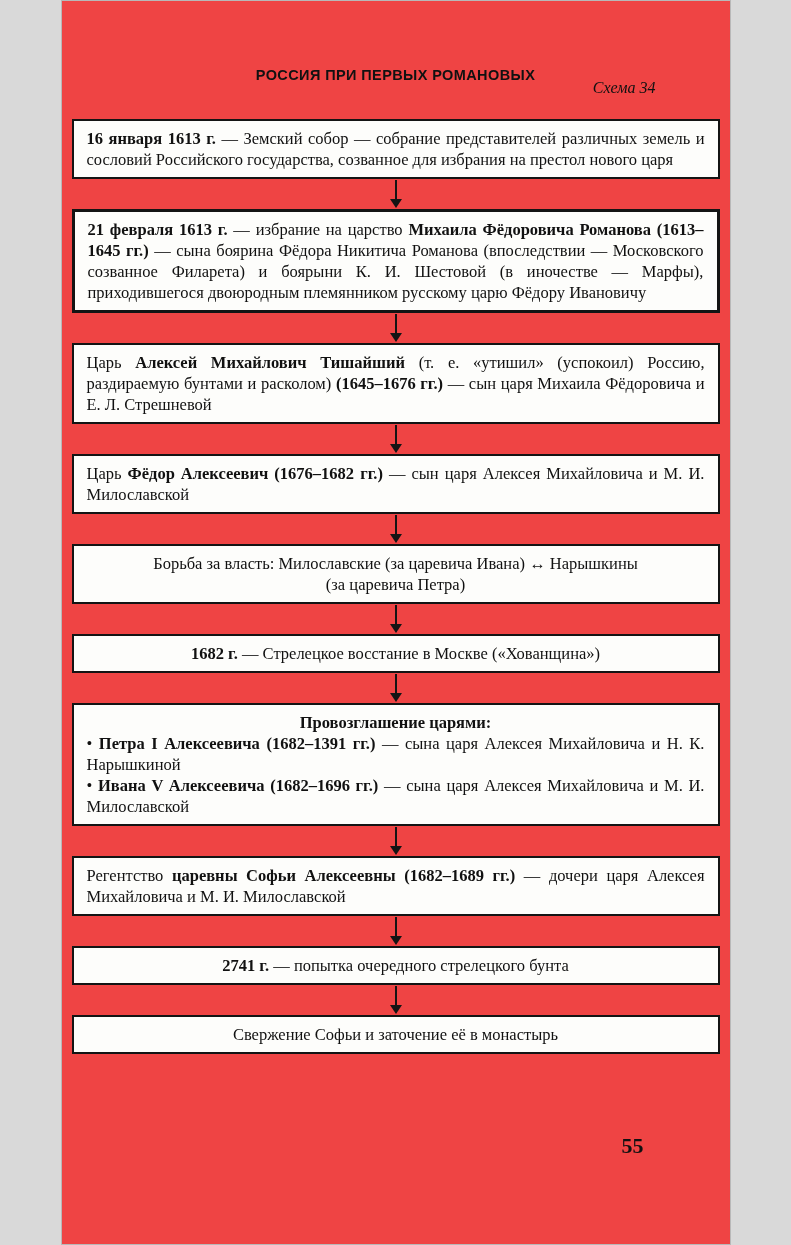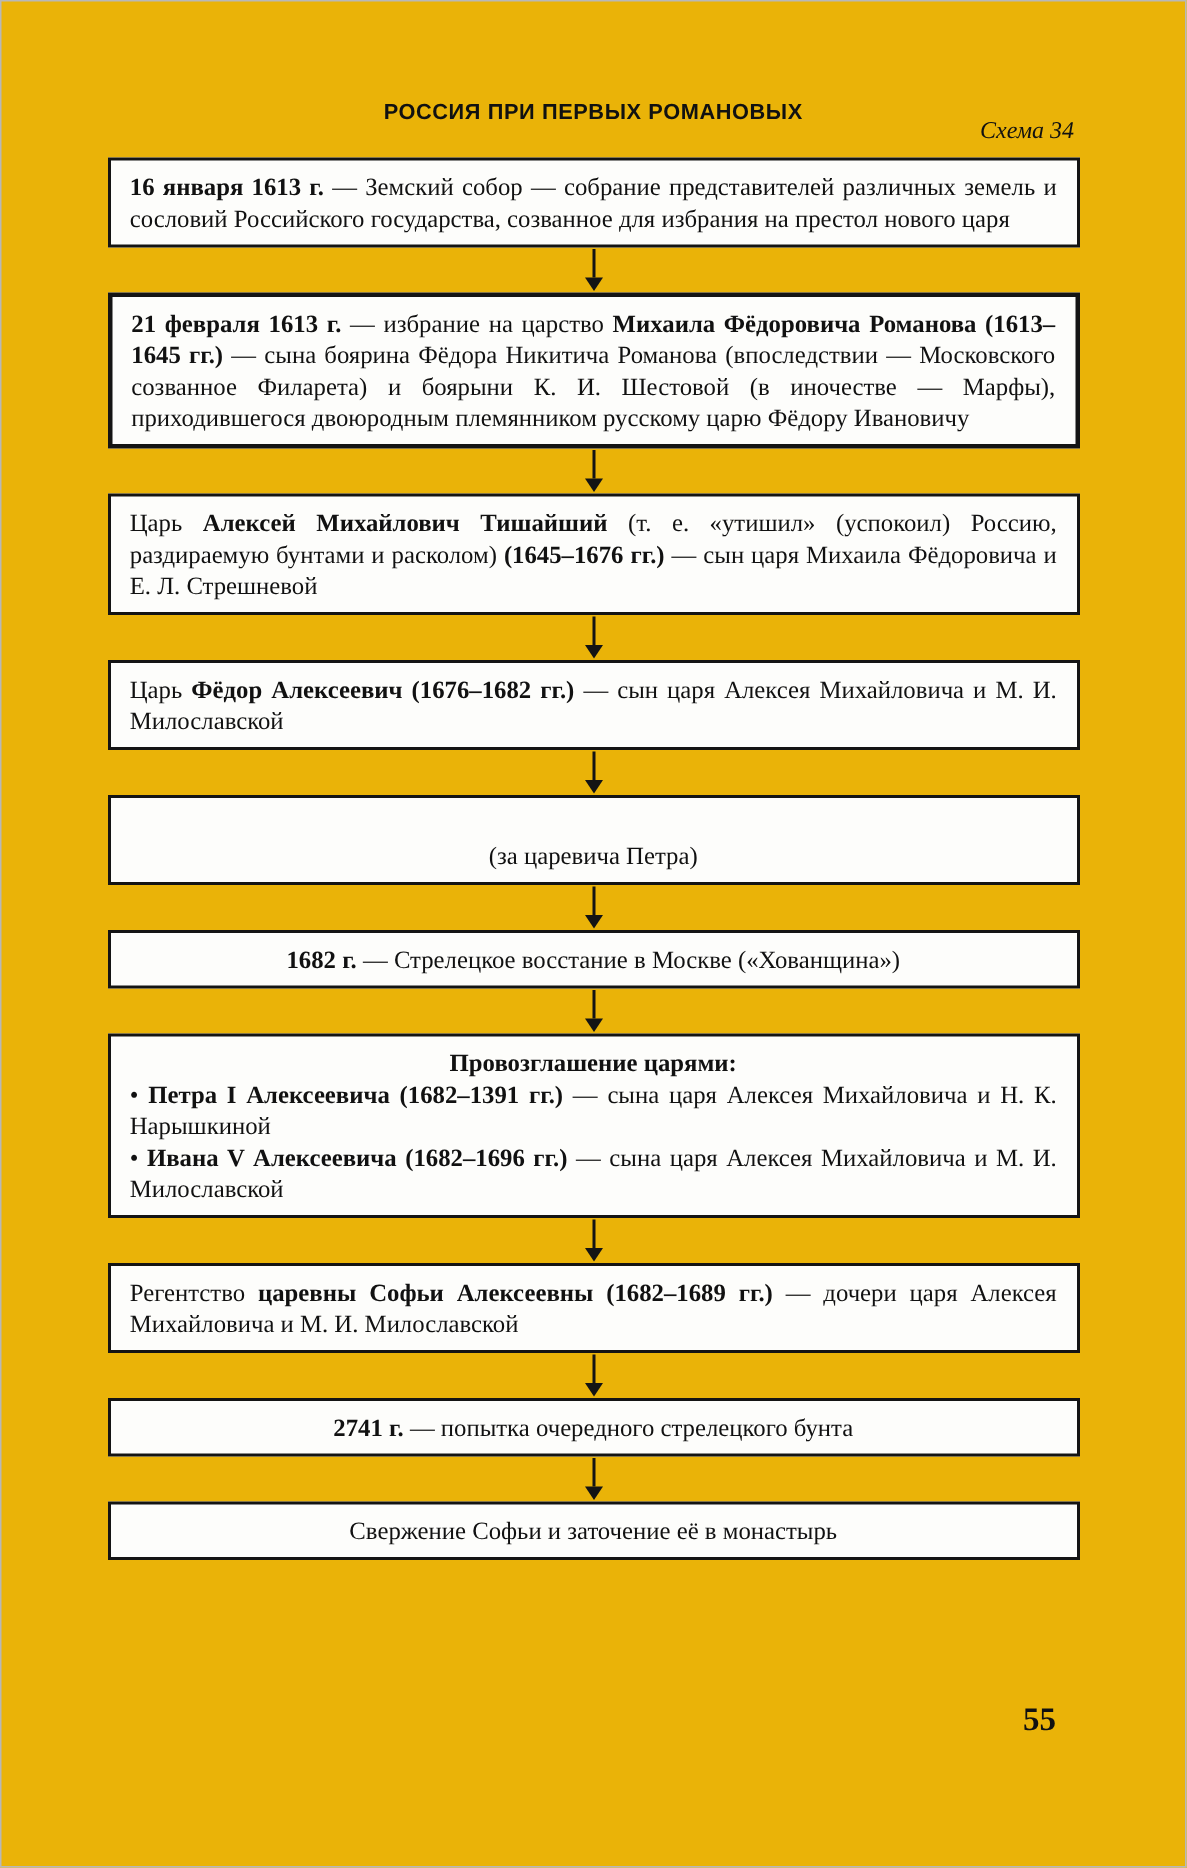--- a/index.html
+++ b/index.html
@@ -4,24 +4,24 @@
 <style>
   * { box-sizing: border-box; }
   html, body { margin: 0; padding: 0; }
   body {
     background: #d9d9d9;
     font-family: "Liberation Serif", "DejaVu Serif", serif;
     color: #111;
   }
   .page {
     position: relative;
-    width: 791px;
+    width: 670px;
     height: 1245px;
     margin: 0 auto;
-    background: #eab308;
+    background: #ef4444;
     border: 1px solid #b8b8b8;
     overflow: hidden;
   }
   .corner-label {
     position: absolute;
     top: 78px;
     right: 74px;
     font-style: italic;
     font-size: 16px;
   }
@@ -29,21 +29,21 @@
     margin: 0;
     padding-top: 66px;
     text-align: center;
     font-family: "Liberation Sans", "DejaVu Sans", sans-serif;
     font-weight: bold;
     font-size: 14.5px;
     letter-spacing: 0.4px;
   }
   .flow {
     width: 648px;
-    margin: 22px auto 0;
+    margin: 36px auto 0;
     display: flex;
     flex-direction: column;
   }
   .box {
     border: 2px solid #141414;
     padding: 7px 13px;
     font-size: 16.5px;
     line-height: 21px;
     background: #fdfdfb;
   }
@@ -116,21 +116,21 @@
     <div class="box">
       <p class="just"><span>Царь </span><b>Фёдор Алексеевич (1676–1682 гг.)</b><span> — сын царя Алексея Михайловича и М. И. Милославской</span></p>
     </div>
 
     <div class="arrow">
       <span class="shaft"></span>
       <span class="head"></span>
     </div>
 
     <div class="box">
-      <p class="ctr"><br><span>(за царевича Петра)</span></p>
+      <p class="ctr"><span>Борьба за власть: Милославские (за царевича Ивана) ↔ Нарышкины</span><br><span>(за царевича Петра)</span></p>
     </div>
 
     <div class="arrow">
       <span class="shaft"></span>
       <span class="head"></span>
     </div>
 
     <div class="box">
       <p class="ctr"><b>1682 г.</b><span> — Стрелецкое восстание в Москве («Хованщина»)</span></p>
     </div>

